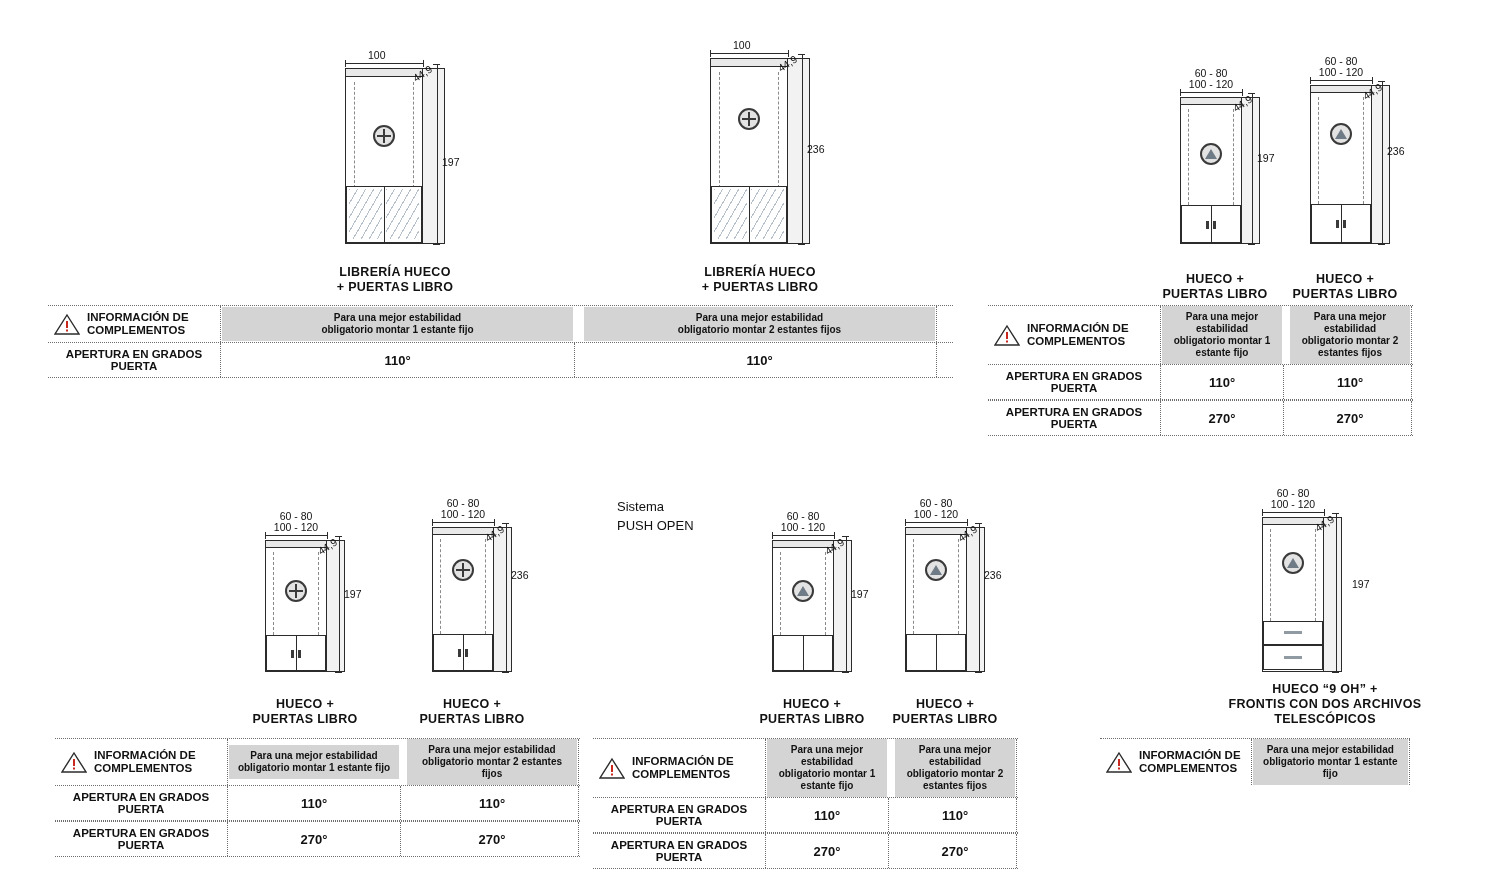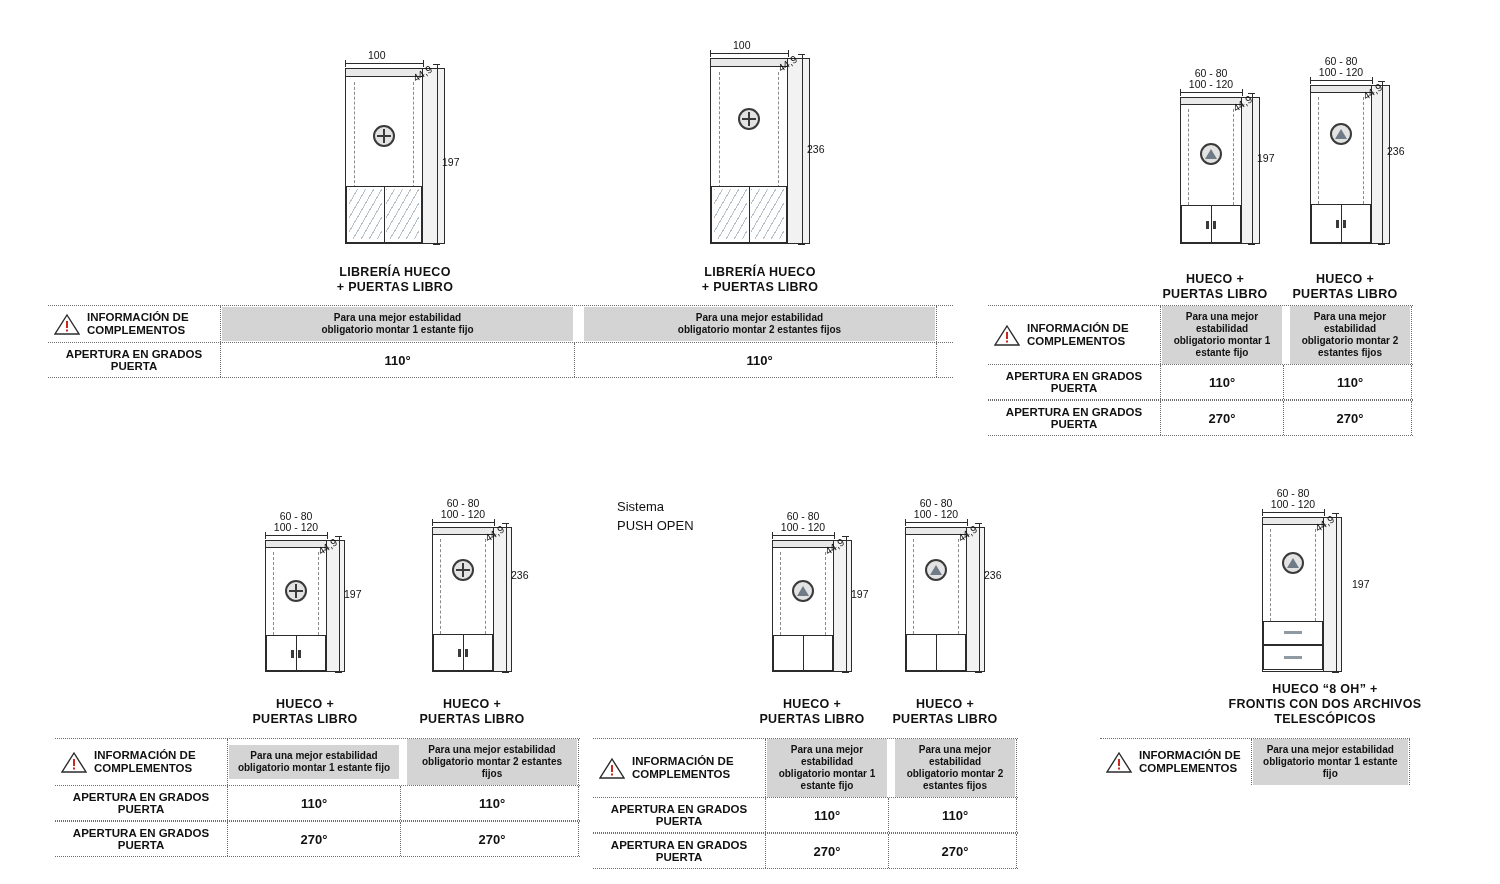--- a/index.html
+++ b/index.html
@@ -380,21 +380,21 @@
 <div class="dimline-h abs" style="left:1262px;top:512px;width:62px;"></div>
 <div class="tickv abs" style="left:1262px;top:509px;"></div>
 <div class="tickv abs" style="left:1324px;top:509px;"></div>
 <div class="dimtxt two" style="left:1260px;top:488px;width:66px;white-space:pre-line;">60 - 80
 100 - 120</div>
 <div class="dimtxt rot" style="left:1319px;top:522px;">44,9</div>
 <div class="dimline-v abs" style="left:1336px;top:513px;height:159px;"></div>
 <div class="tickh abs" style="left:1332px;top:513px;"></div>
 <div class="tickh abs" style="left:1332px;top:672px;"></div>
 <div class="dimtxt" style="left:1352px;top:578px;">197</div>
-<div class="caption" style="left:1225px;top:682px;width:200px;white-space:pre-line;">HUECO “8 OH” +
+<div class="caption" style="left:1225px;top:682px;width:200px;white-space:pre-line;">HUECO “9 OH” +
 FRONTIS CON DOS ARCHIVOS
 TELESCÓPICOS</div>
 
 <div class="tbl" style="left:55px;top:738px;width:525px;">
   <div class="row first">
     <div class="cell-warn" style="width:172px;">
       <span class="tri-warn">
         <svg viewBox="0 0 26 23" width="26" height="23">
             <polygon points="13,2 25,21 1,21" fill="#fff" stroke="#2b2b2b" stroke-width="1.4"></polygon>
             <rect x="12" y="8" width="2" height="7" fill="#c8281e"></rect>

